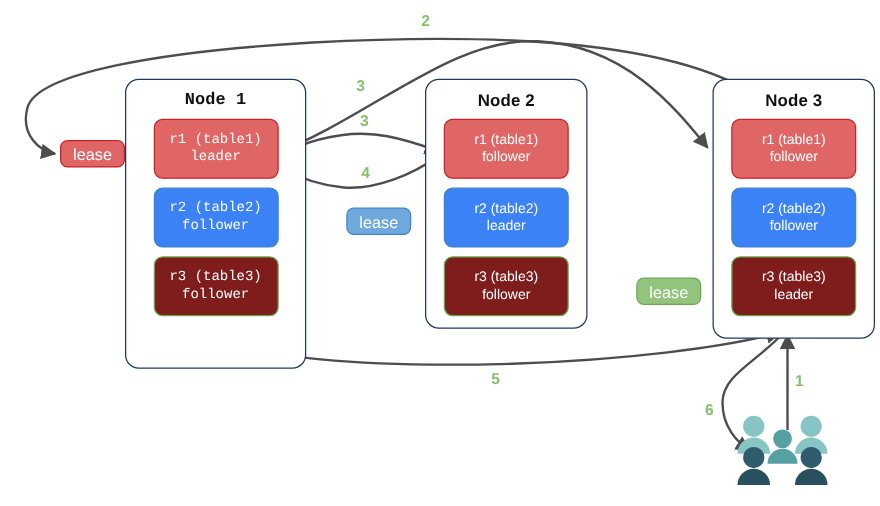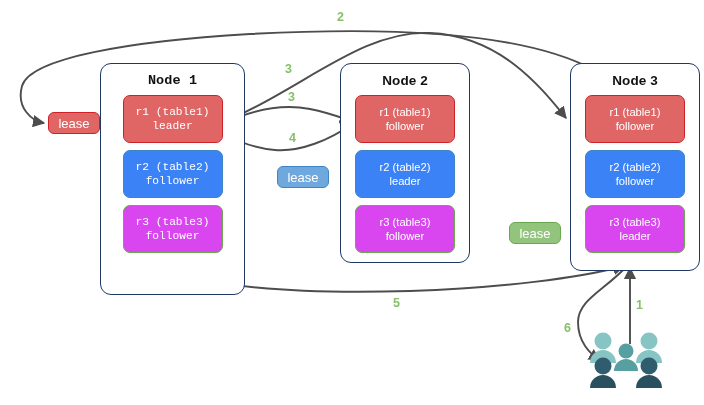--- a/index.html
+++ b/index.html
@@ -49,21 +49,21 @@
     flex-direction: column;
     align-items: center;
     justify-content: center;
     color: #ffffff;
     font-size: 11.2px;
     line-height: 14px;
     text-align: center;
   }
   .replica-r1 { background: #e06666; border: 1.3px solid #cc2127; }
   .replica-r2 { background: #3b82f6; border: 1.3px solid #3d85c6; }
-  .replica-r3 { background: #d946ef; border: 1.3px solid #6aa84f; }
+  .replica-r3 { background: #7f1d1d; border: 1.3px solid #6aa84f; }
   .lease-badge {
     position: absolute;
     box-sizing: border-box;
     border-radius: 6px;
     display: flex;
     align-items: center;
     justify-content: center;
     color: #ffffff;
     font-size: 13px;
     height: 22px;

